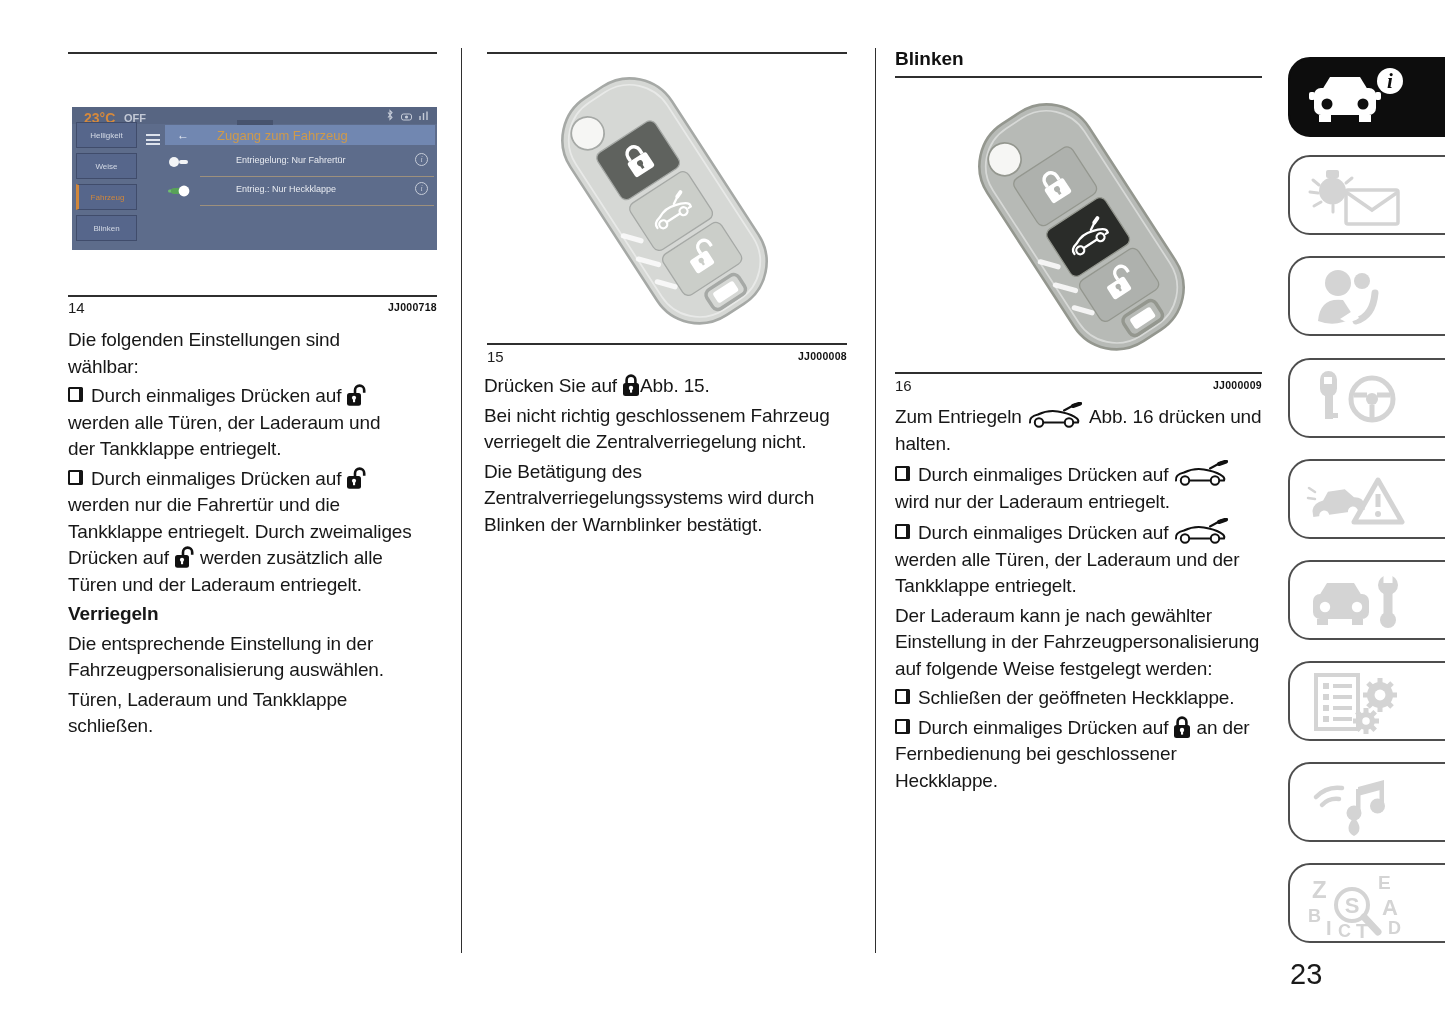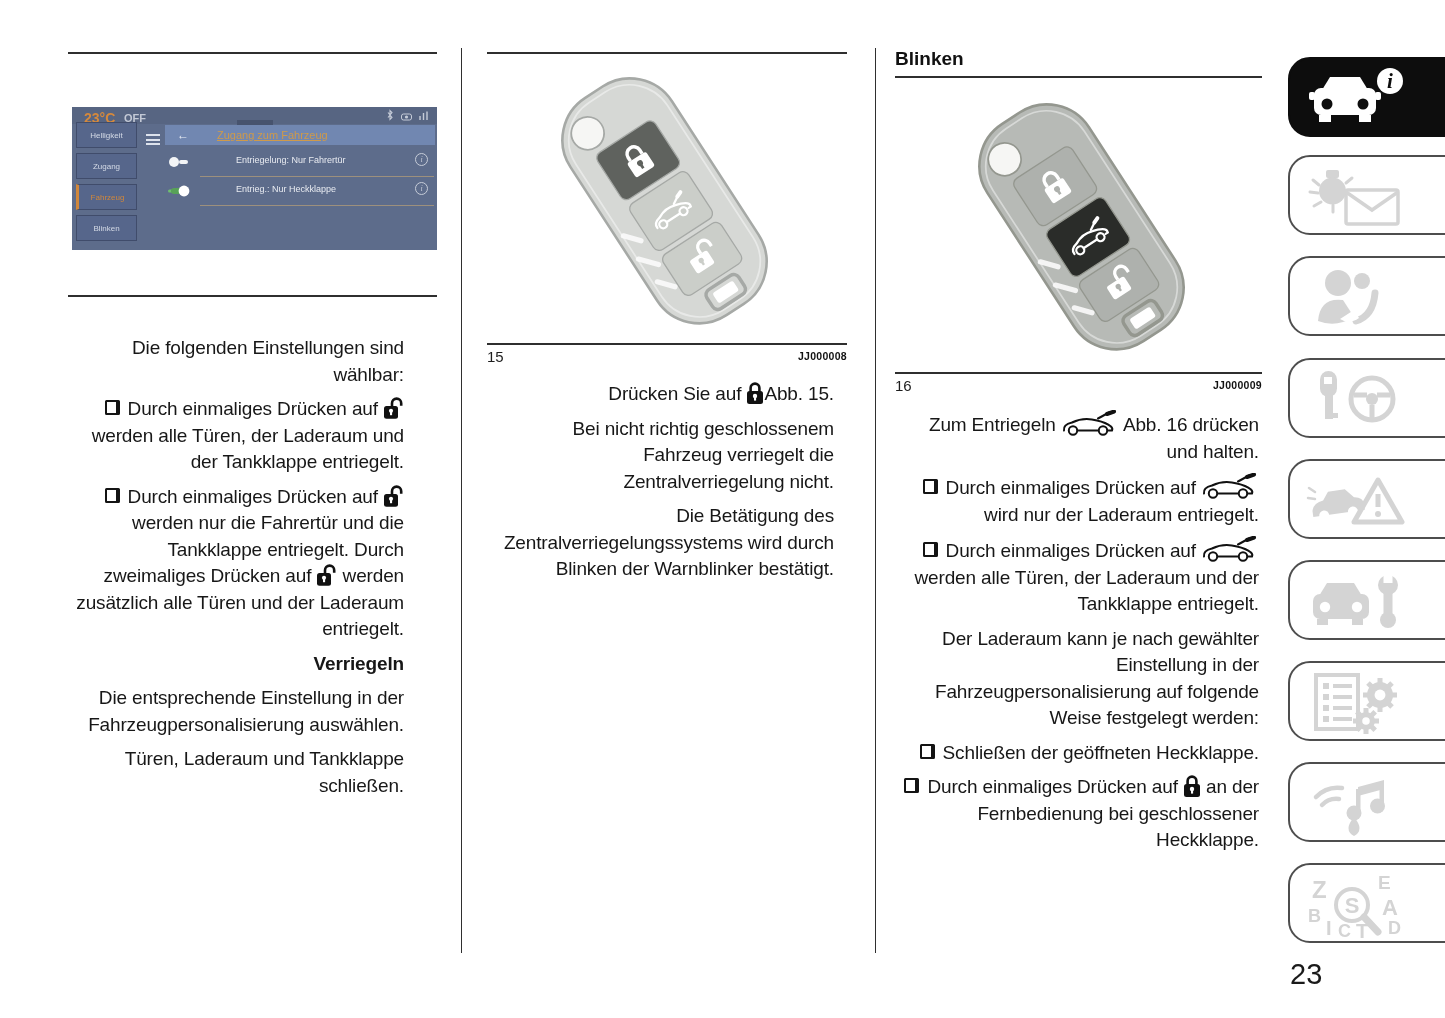--- a/index.html
+++ b/index.html
@@ -10,21 +10,21 @@
   .hrule{position:absolute;height:1.6px;background:#2f2f2f;}
   .vdiv{position:absolute;top:48px;height:905px;width:1.4px;background:#2f2f2f;}
 
   
   .caption{position:absolute;display:flex;justify-content:space-between;align-items:flex-start;}
   .fig-num{font-size:15px;color:#1d1d1d;}
   .fig-code{font-size:10.5px;font-weight:700;letter-spacing:.3px;color:#111;margin-top:2px;}
 
   
   .textcol{position:absolute;font-size:19px;line-height:26.5px;color:#171717;letter-spacing:-0.15px;}
-  .para{margin:8px;text-align:right;}
+  .para{margin:0;}
   .textcol .para:not(:first-child){margin-top:3px;}
   .para.h{font-weight:700;margin-top:10px;}
   .bullet{display:inline-block;width:9px;height:11px;border:2.2px solid #141414;
           border-right-width:4.5px;border-radius:1.5px;margin-right:8px;}
   .ic{display:inline-block;}
   .ic svg{vertical-align:-5px;}
   .ic.car svg{vertical-align:-6px;}
 
   .col-heading{position:absolute;font-weight:700;font-size:19px;color:#111;}
   .page-num{position:absolute;left:1290px;top:958px;font-size:29px;color:#1a1a1a;}
@@ -38,21 +38,21 @@
   .it-btn{position:absolute;left:4px;width:61px;height:26px;box-sizing:border-box;
           background:#56668b;border:1px solid #404c6b;color:#d4dae6;font-size:8px;
           display:flex;align-items:center;justify-content:center;text-align:center;}
   .it-btn.active{color:#d0873c;border-left:3px solid #d0873c;}
   .burger{position:absolute;left:74px;top:27px;width:14px;}
   .burger div{height:2px;background:#dde2ec;margin-bottom:2.5px;}
   .notch{position:absolute;left:165px;top:13px;width:36px;height:6px;background:#47536e;}
   .s-header{position:absolute;left:93px;top:18px;width:270px;height:20px;background:#7187b1;
             display:flex;align-items:center;}
   .back{color:#e9edf4;font-size:12px;margin-left:12px;line-height:1;}
-  .s-title{color:#cf9a4a;font-size:11px;margin-left:28px;text-decoration:underline;}
+  .s-title{color:#cf9a4a;font-size:13px;margin-left:28px;}
   .it-rows{position:absolute;inset:0;}
   .it-row{position:absolute;left:94px;width:268px;height:20px;}
   .tgl{position:absolute;left:2px;top:3px;}
   .it-label{position:absolute;left:34px;top:4px;font-size:9px;color:#e8ebf1;padding-left:36px;}
   .info-i{position:absolute;right:6px;top:2px;width:11px;height:11px;border:1px solid #c6ccd8;
           border-radius:50%;color:#c6ccd8;font-size:8px;line-height:11px;text-align:center;
           font-style:italic;font-family:"Liberation Serif",serif;}
   .row-line{position:absolute;left:34px;right:0;bottom:-6px;height:1px;background:#a8977a;opacity:.85;}
 
   
@@ -87,21 +87,21 @@
               <rect x="0.5" y="2" width="10" height="6" rx="2" stroke="#c6ccd8" stroke-width="1" fill="none"></rect>
               <circle cx="5.5" cy="5" r="1.6" fill="#c6ccd8"></circle>
             </svg></span>
         <span><svg width="9" height="10" viewBox="0 0 9 10">
               <path d="M1 9 V5 M4.5 9 V2 M8 9 V0.5" stroke="#c6ccd8" stroke-width="1.4" fill="none"></path>
             </svg></span>
       </span>
     </div>
     <div>
         <div class="it-btn" style="top: 15px;">Helligkeit</div>
-        <div class="it-btn" style="top: 46px;">Zugang</div>
+        <div class="it-btn" style="top: 46px;">Weise</div>
         <div class="it-btn active" style="top: 77px;">Fahrzeug</div>
         <div class="it-btn" style="top: 108px;">Blinken</div>
       </div>
     <div class="burger">
         <div></div>
         <div></div>
         <div></div>
       </div>
     <div class="notch"></div>
     <div class="s-header">
@@ -125,20 +125,24 @@
               <circle cx="16" cy="6" r="5.4" fill="#fff"></circle>
             </svg></span>
           <span class="it-label">Entrieg.: Nur Heckklappe</span>
           <span class="info-i">i</span>
           <span class="row-line"></span>
         </div>
       </div>
   </div>
 
   <div class="hrule" style="left:68px;top:295px;width:369px;"></div>
+  <div class="caption" style="left:68px;top:299px;width:369px;">
+    <span class="fig-num">14</span>
+    <span class="fig-code">JJ000718</span>
+  </div>
   <div class="textcol" style="left:68px;top:327px;width:344px;">
       <div class="para p">Die folgenden Einstellungen sind wählbar:</div>
       <div class="para li"><span class="bullet"></span>Durch einmaliges Drücken auf <span class="ic"><svg width="21" height="24" viewBox="0 0 21 24">
             <path d="M9 10.5 V7.2 a4.6 4.6 0 0 1 9.2 0 v2.6" fill="none" stroke="#111" stroke-width="2.6"></path>
             <rect x="1" y="10" width="14" height="12.8" rx="2.5" fill="#111"></rect>
             <circle cx="8" cy="14.8" r="2.1" fill="#fff"></circle>
             <rect x="7" y="15.4" width="2.1" height="3.8" fill="#fff"></rect>
           </svg></span> werden alle Türen, der Laderaum und der Tankklappe entriegelt.</div>
       <div class="para li"><span class="bullet"></span>Durch einmaliges Drücken auf <span class="ic"><svg width="21" height="24" viewBox="0 0 21 24">
             <path d="M9 10.5 V7.2 a4.6 4.6 0 0 1 9.2 0 v2.6" fill="none" stroke="#111" stroke-width="2.6"></path>

